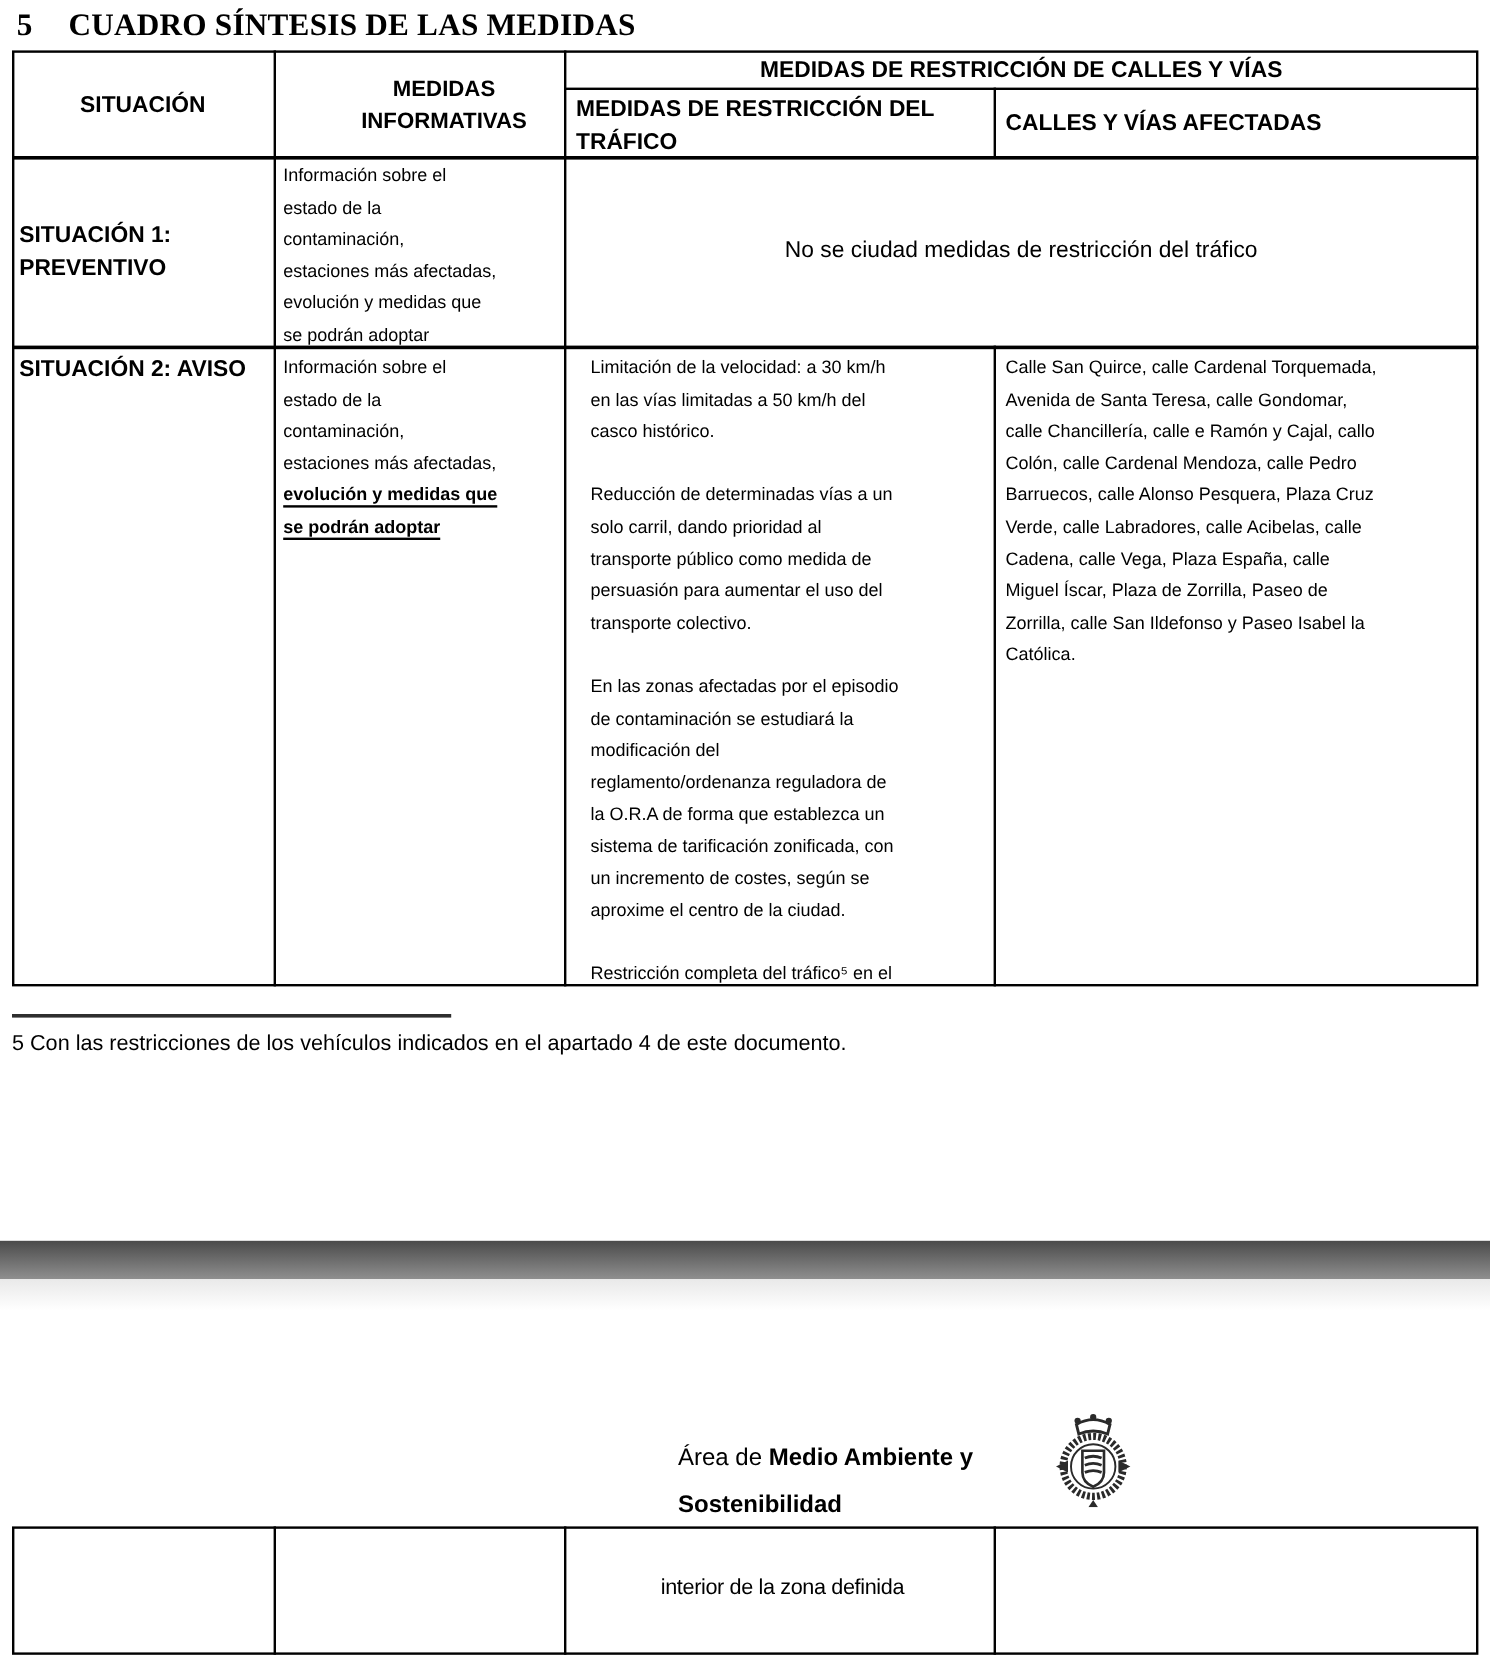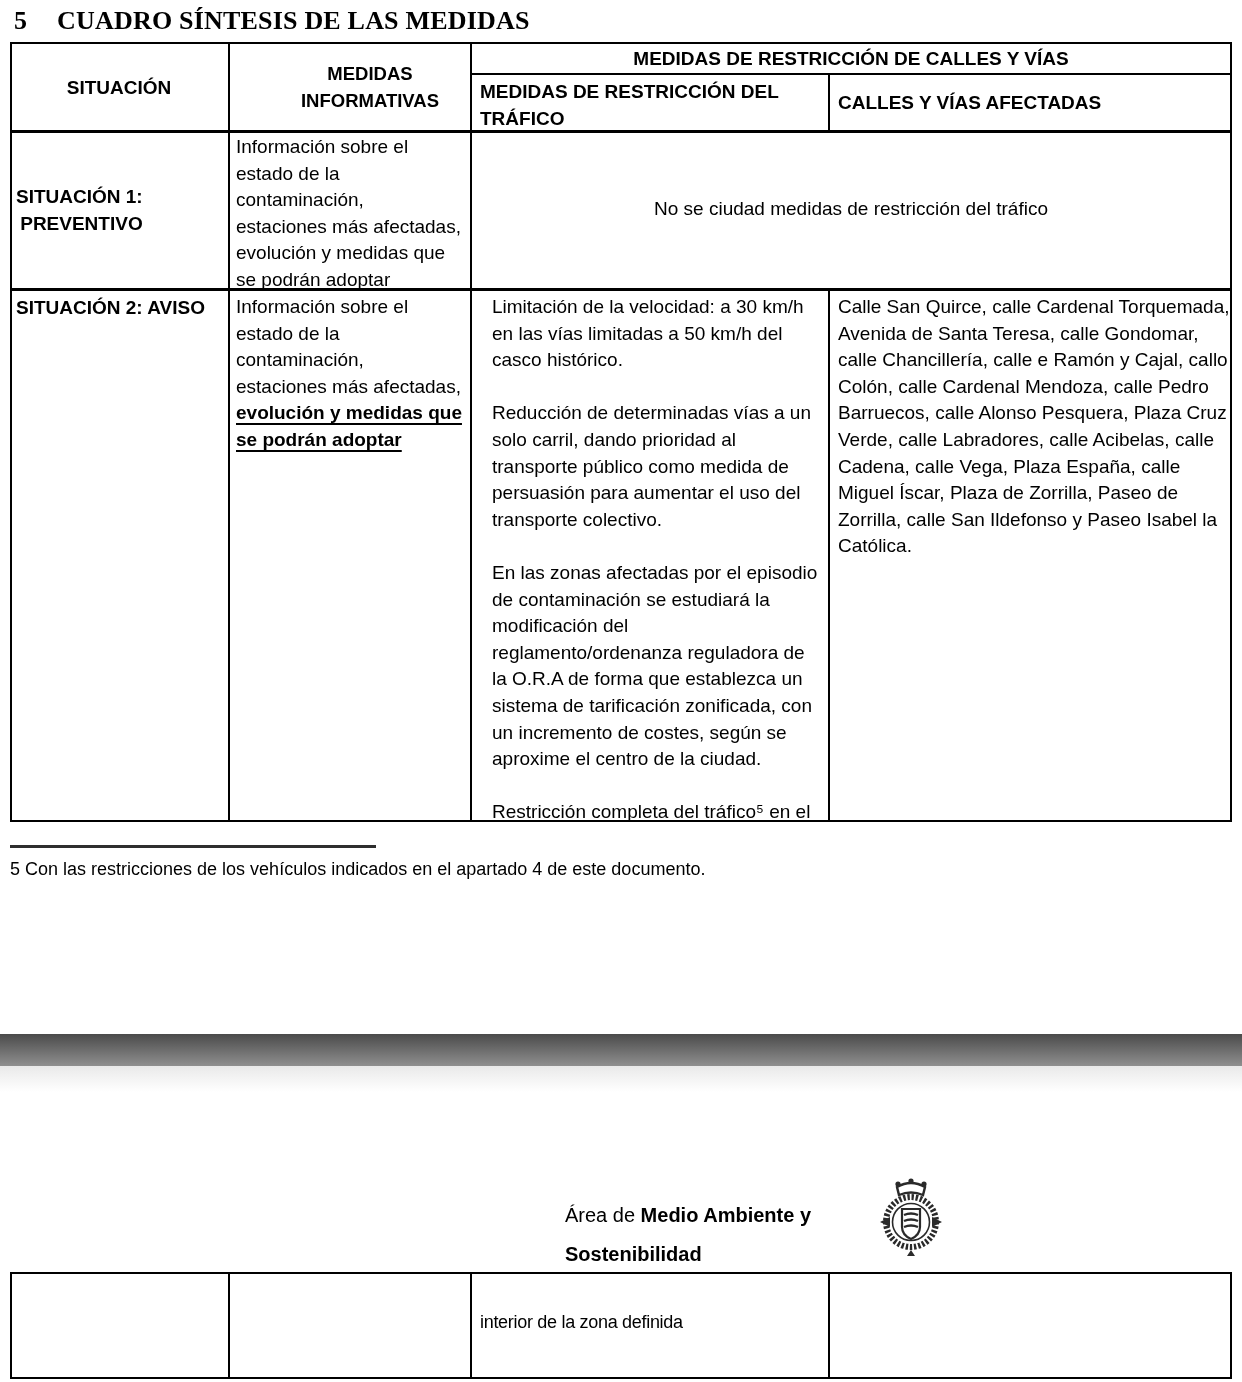--- a/index.html
+++ b/index.html
@@ -19,25 +19,25 @@
     font-weight:bold;
     font-size:26px;
     letter-spacing:0.2px;
   }
   .hdr-cell {
     font-weight:bold;
     font-size:19px;
     line-height:27px;
   }
   .body-txt {
-    font-size:19px;
+    font-size:15px;
     line-height:26.6px;
   }
   .center-flex { display:flex; align-items:center; justify-content:center; text-align:center; }
-  .vcenter-flex { display:flex; align-items:center;text-align:right; }
+  .vcenter-flex { display:flex; align-items:center; }
   .emphasis {
     font-weight:bold;
     text-decoration:underline;
     text-decoration-thickness:2px;
     text-underline-offset:4px;
     display:block;
   }
   .footnote-rule { position:absolute; left:10px; top:845px; width:366px; height:3px; background:#2e2e2e; }
   .footnote-text { position:absolute; left:10px; top:856px; font-size:18px; line-height:26px; }
   .page-break-bar {
@@ -158,15 +158,15 @@
 
     <path d="M28 37 Q35 34 42 37" fill="none" stroke="#2a2a2a" stroke-width="2.4"></path>
     <path d="M28 43 Q35 40 42 43" fill="none" stroke="#2a2a2a" stroke-width="2.4"></path>
     <path d="M28 49 Q35 46 42 49" fill="none" stroke="#2a2a2a" stroke-width="2.4"></path>
   </svg>
 
   <div class="abs" style="left:10px; top:1272px; width:1222px; height:107px; border:2px solid #000;"></div>
   <div class="line" style="left:228px; top:1272px; width:2px; height:107px;"></div>
   <div class="line" style="left:470px; top:1272px; width:2px; height:107px;"></div>
   <div class="line" style="left:828px; top:1272px; width:2px; height:107px;"></div>
-  <div class="abs cont-cell" style="left:480px; top:1312px; width:344px;">interior de la zona definida</div>
+  <div class="abs cont-cell" style="left:480px; top:1312px; width:344px;text-align:center;">interior de la zona definida</div>
 
 </div>
 
 </body></html>

